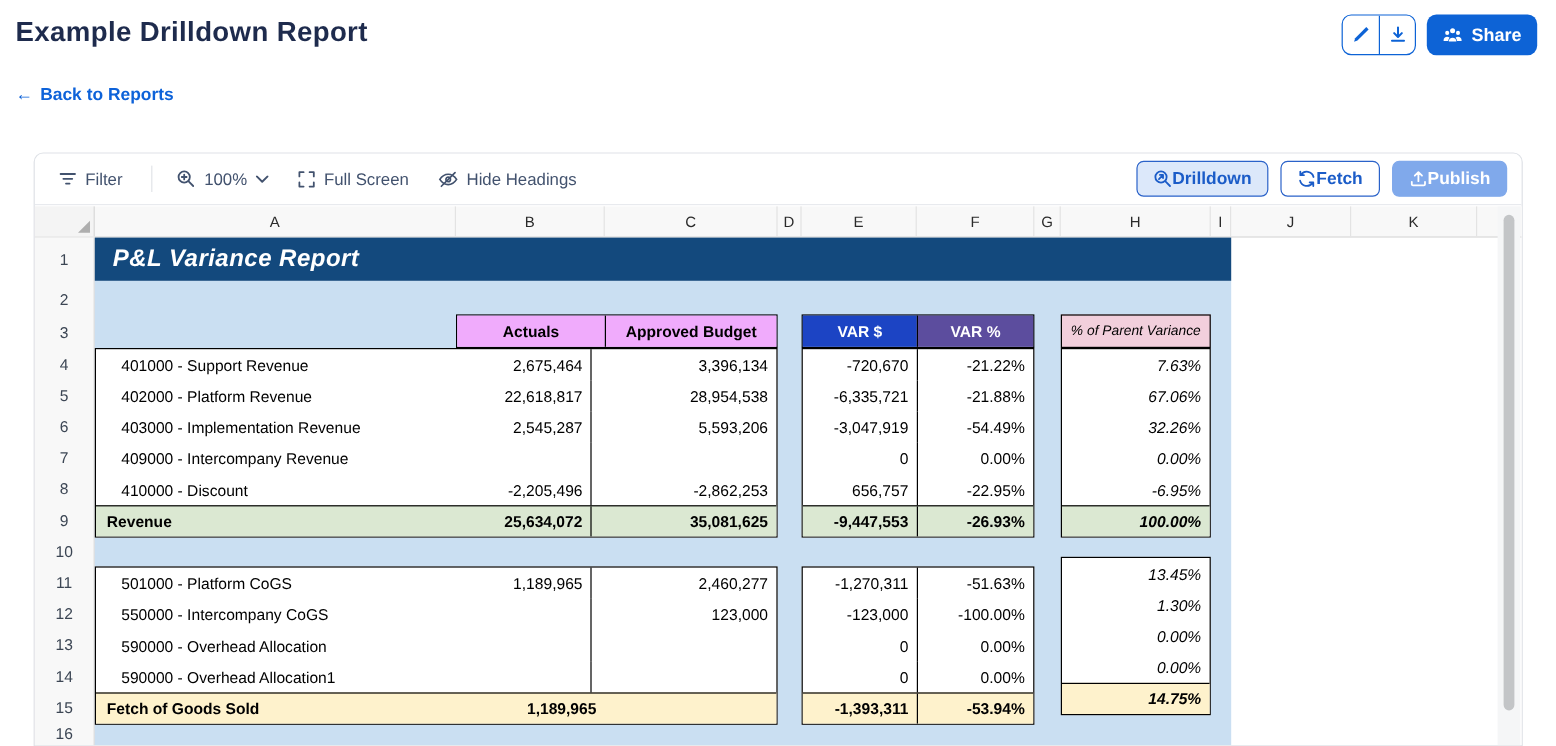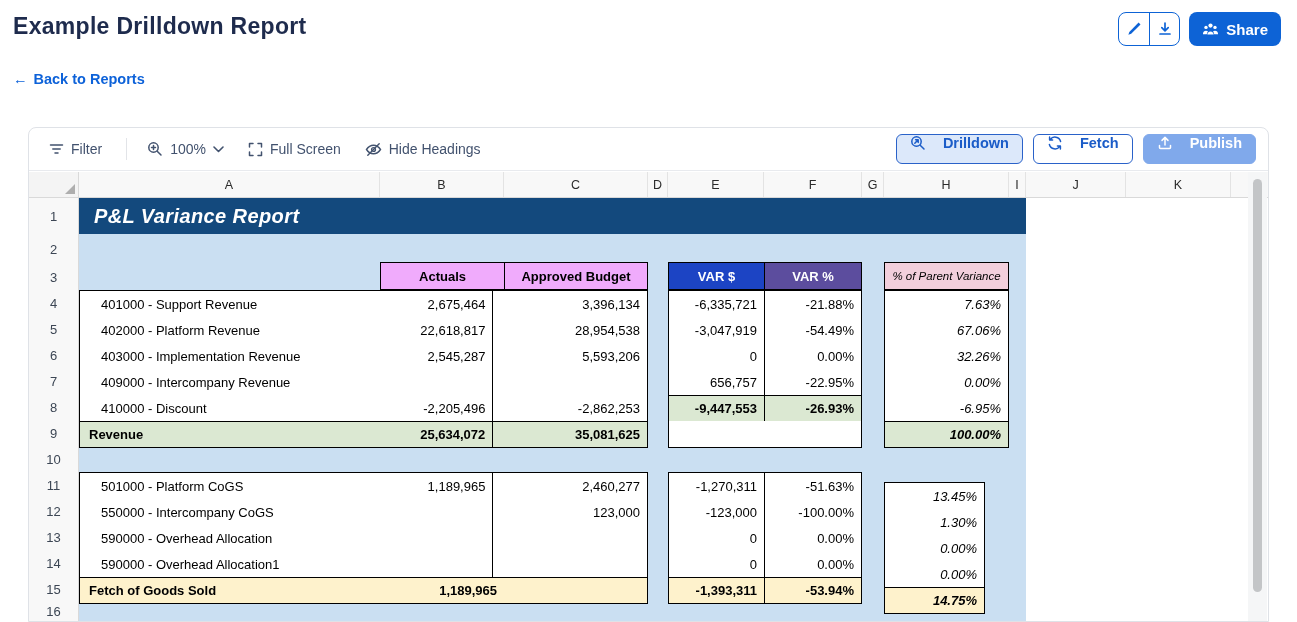--- a/index.html
+++ b/index.html
@@ -19,21 +19,21 @@
     align-items:center;gap:7px;padding:0 13px;font-size:15px;font-weight:700;cursor:pointer}
   
   .panel{position:absolute;left:28px;top:127px;width:1241px;height:495px;
     border:1px solid #dfe2e7;border-radius:8px 8px 0 0;background:#fff;overflow:hidden}
   .toolbar{height:43px;display:flex;align-items:center;padding:0 12px 0 20px;
     border-bottom:1px solid #e8eaee}
   .tb-item{display:flex;align-items:center;gap:7px;font-size:14px;color:#42526e;
     margin-right:24px;cursor:pointer;white-space:nowrap}
   .tb-div{width:1px;height:22px;background:#e2e4e8;margin-right:20px}
   .tb-right{margin-left:auto;display:flex;gap:10px}
-  .btn{height:30px;border-radius:6px;display:flex;gap:17px;
+  .btn{height:30px;border-radius:6px;display:flex;align-items:center;gap:0;
     padding:0 13px;font-size:14.5px;font-weight:600;color:#1b5cc8;
     border:1px solid #2a62c9;background:#fff;cursor:pointer}
   .btn.drill{background:#dce8fa}
   .btn.publish{background:#80a9eb;border-color:#80a9eb;color:#fff}
   
   .sheet{position:absolute;top:44px;left:0;right:0;bottom:0;background:#fff;
     font-size:13px;color:#000}
   .col-hdrs{position:absolute;top:0;left:0;right:0;height:26px;display:flex;
     background:#f8f8f8;border-bottom:1px solid #d9d9d9}
   .ch{display:flex;align-items:center;justify-content:center;font-size:12.5px;
@@ -70,21 +70,21 @@
   .it{font-style:italic}
   .tot{font-weight:700;border-top:1px solid #000}
   .green{background:#dbe8d2}
   .cream{background:#fef2cc}
   .tot .name{padding-left:9px}
   #blkRevA{left:0;top:92px;width:569px;height:158px}
   #blkRevV{left:589px;top:92px;width:194px;height:158px}
   #blkRevP{left:805px;top:92px;width:125px;height:158px}
   #blkCogA{left:0;top:274px;width:569px;height:132px}
   #blkCogV{left:589px;top:274px;width:194px;height:132px}
-  #blkCogP{left:805px;top:284px;width:101px;height:132px}
+  #blkCogP{left:805px;top:266px;width:125px;height:132px}
   #hdrAB{left:301px;width:268px}
   #hdrVAR{left:589px;width:194px}
   #hdrP{left:805px;width:125px;align-items:center;justify-content:center}
   .vtrack{position:absolute;top:0;bottom:0;right:1px;width:19px;background:#f5f6f7}
   .vthumb{position:absolute;top:7px;left:5px;width:9px;height:413px;background:#c3c5c7;
     border-radius:5px;cursor:pointer}
   svg{display:block}
 </style>
 </head>
 <body>
@@ -281,20 +281,24 @@
         </div>
         <div class="brow tot green">
           <div class="c name cn">Revenue</div>
           <div class="c num ca">25,634,072</div>
           <div class="c num cb cl">35,081,625</div>
         </div>
       </div>
 
       <div class="box" id="blkRevV">
         <div class="brow">
+          <div class="c num cvd">-720,670</div>
+          <div class="c num cvp cl">-21.22%</div>
+        </div>
+        <div class="brow">
           <div class="c num cvd">-6,335,721</div>
           <div class="c num cvp cl">-21.88%</div>
         </div>
         <div class="brow">
           <div class="c num cvd">-3,047,919</div>
           <div class="c num cvp cl">-54.49%</div>
         </div>
         <div class="brow">
           <div class="c num cvd">0</div>
           <div class="c num cvp cl">0.00%</div>

